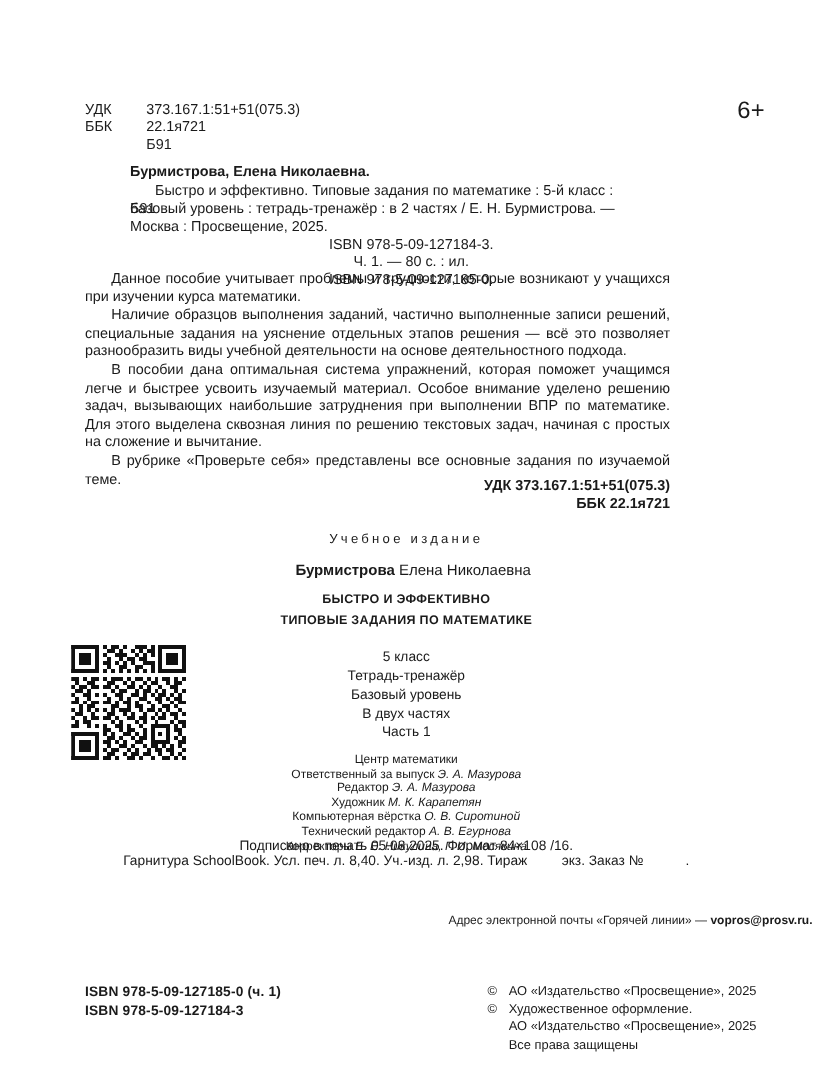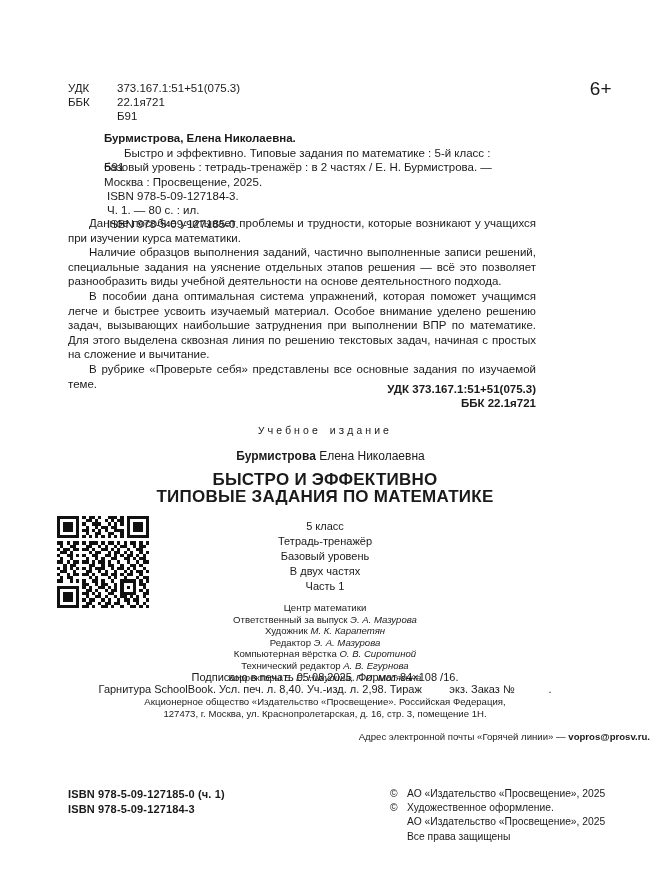--- a/index.html
+++ b/index.html
@@ -76,21 +76,22 @@
   .biblio-sigla {
     position: absolute;
     left: 0;
     top: 14px;
     font-size: 11.5px;
   }
   .biblio-main {
     text-indent: 20px;
   }
   .biblio-sub {
-    margin-left: 3px;
+    margin-left: 20px;
+    text-align: center;
   }
 
   
   .annotation {
     position: absolute;
     left: 68px;
     top: 216px;
     width: 468px;
     font-size: 11.5px;
     line-height: 14.6px;
@@ -118,30 +119,29 @@
     position: absolute;
     left: 0;
     top: 425px;
     width: 650px;
     text-align: center;
   }
   .uch-izdanie {
     font-size: 10.5px;
     letter-spacing: 2.6px;
     margin-bottom: 12px;
-    font-family: Liberation Mono, monospace;
   }
   .col-author {
     font-size: 12px;
     margin-bottom: 9px;
     margin-left: 11px;
   }
   .col-author b { font-weight: bold; }
   .col-title {
-    font-size: 17px;
+    font-size: 10px;
     font-weight: bold;
     letter-spacing: 0.25px;
     line-height: 16.5px;
     margin-bottom: 14px;
   }
   .col-meta {
     font-size: 11px;
     line-height: 15px;
   }
 
@@ -543,38 +543,34 @@
           <rect x="23" y="28" width="2" height="1"></rect>
         <rect x="26" y="28" width="1" height="1"></rect>
           <rect x="28" y="28" width="1" height="1"></rect>
       </g>
     </svg>
   </div>
 
   <div class="credits">
     <div>Центр математики</div>
     <div class="role"><span>Ответственный за выпуск </span><i>Э. А. Мазурова</i></div>
+    <div class="role"><span>Редактор </span><i>Э. А. Мазурова</i></div>
     <div class="role"><span>Художник </span><i>М. К. Карапетян</i></div>
-    <div class="role"><span>Редактор </span><i>Э. А. Мазурова</i></div>
     <div class="role"><span>Компьютерная вёрстка </span><i>О. В. Сиротиной</i></div>
     <div class="role"><span>Технический редактор </span><i>А. В. Егурнова</i></div>
     <div class="role"><span>Корректоры </span><i>Е. Е. Никулина, Г. И. Мосякина</i></div>
   </div>
 
   <div class="printdata">
     <div>Подписано в печать 05.08.2025. Формат 84×108 /16.</div>
     <div>
       <span>Гарнитура SchoolBook. Усл. печ. л. 8,40. Уч.-изд. л. 2,98. Тираж</span><span>&nbsp;&nbsp;&nbsp;&nbsp;&nbsp;&nbsp;&nbsp;&nbsp;&nbsp;</span><span>экз. Заказ №</span><span>&nbsp;&nbsp;&nbsp;&nbsp;&nbsp;&nbsp;&nbsp;&nbsp;&nbsp;&nbsp;&nbsp;</span><span>.</span>
     </div>
   </div>
 
-  <div class="publisher">
-    <div>Акционерное общество «Издательство «Просвещение». Российская Федерация,</div>
-    <div>127473, г. Москва, ул. Краснопролетарская, д. 16, стр. 3, помещение 1Н.</div>
-  </div>
 
   <div class="hotline">
     <span>Адрес электронной почты «Горячей линии» — </span><b>vopros@prosv.ru.</b>
   </div>
 
   <div class="isbn-bottom">
     <div>ISBN 978-5-09-127185-0 (ч. 1)</div>
     <div>ISBN 978-5-09-127184-3</div>
   </div>
 

